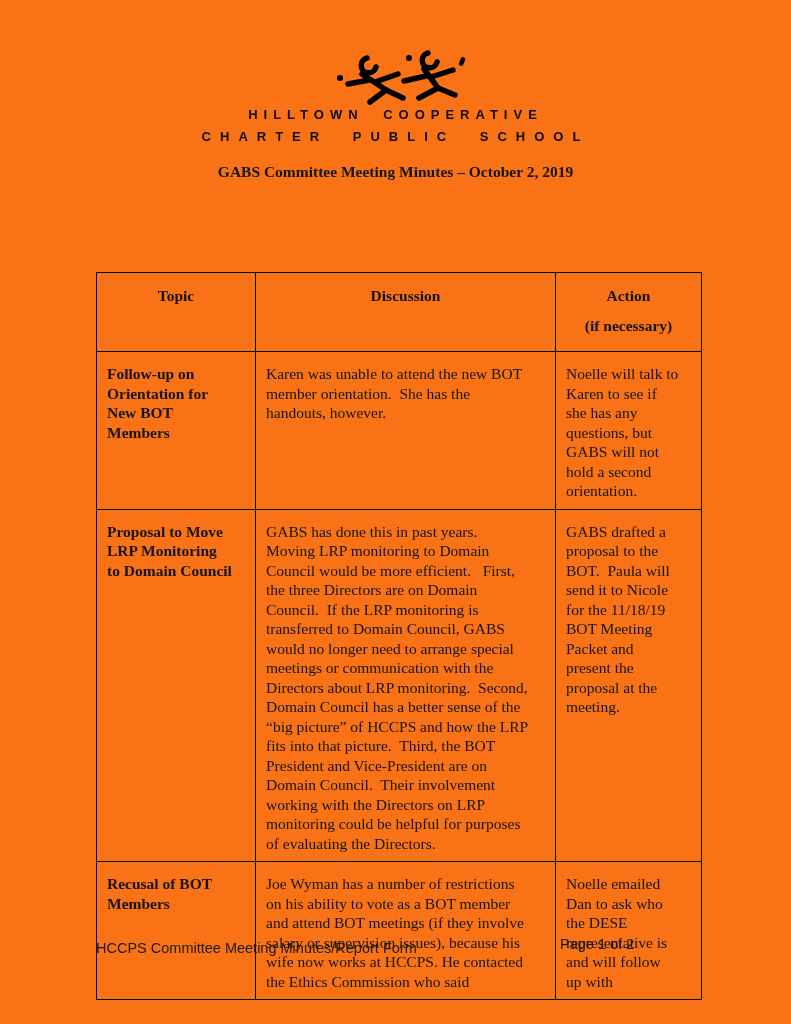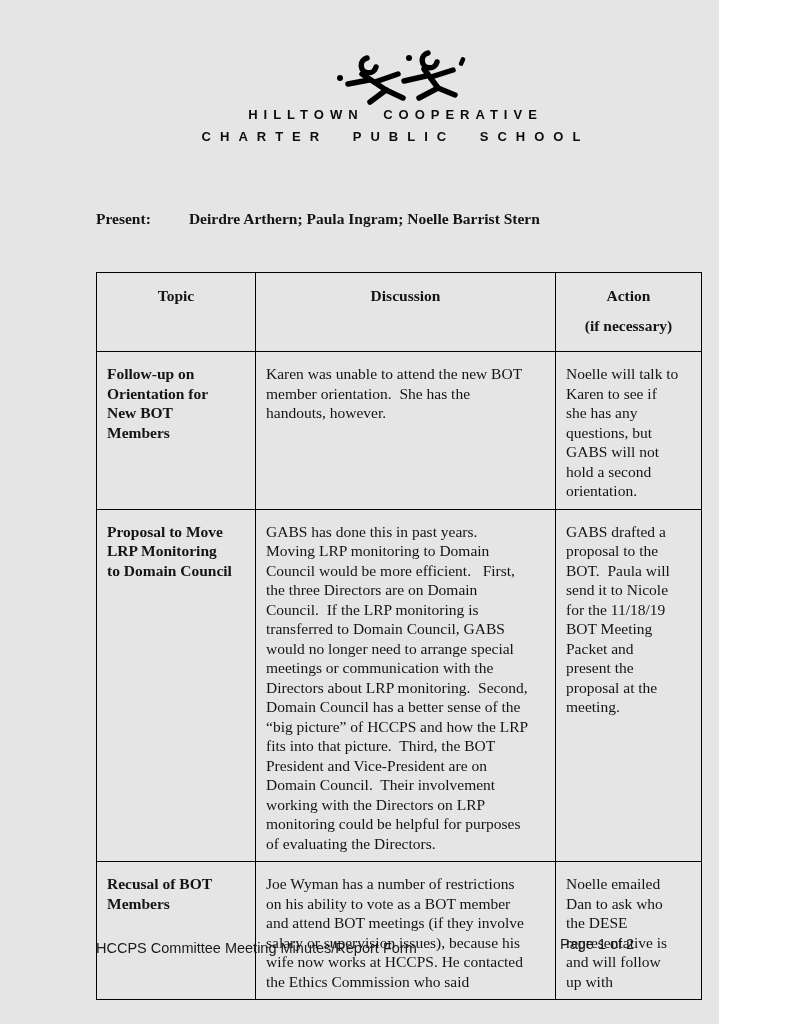--- a/index.html
+++ b/index.html
@@ -2,23 +2,23 @@
 <html><head>
 <meta charset="utf-8">
 <style>
   html, body {
     margin: 0;
     padding: 0;
     background: #ffffff;
   }
   .page {
     position: relative;
-    width: 719px;
+    width: 791px;
     height: 1024px;
-    background: #e5e5e5;
+    background: #f97316;
     color: #141414;
     font-family: "Liberation Serif", serif;
     overflow: hidden;
   }
 
   
   .logo-block {
     position: absolute;
     top: 50px;
     left: 0;
@@ -154,26 +154,23 @@
       <g fill="#000" stroke="none">
         <circle cx="28" cy="28" r="3"></circle>
         <circle cx="97" cy="8" r="3"></circle>
         <rect x="148" y="7" width="4.5" height="9" rx="2" transform="rotate(24 150 11)"></rect>
       </g>
     </svg>
     <div class="logo-line logo-line1">HILLTOWN COOPERATIVE</div>
     <div class="logo-line logo-line2">CHARTER PUBLIC SCHOOL</div>
   </div>
 
+  <h1 class="doc-title">GABS Committee Meeting Minutes – October 2, 2019</h1>
 
   <div class="attendance">
-    <div class="att-row">
-      <span class="att-label">Present:</span>
-      <span class="att-value">Deirdre Arthern; Paula Ingram; Noelle Barrist Stern</span>
-    </div>
   </div>
 
   <table class="minutes">
     <colgroup>
       <col class="col-topic">
       <col class="col-discussion">
       <col class="col-action">
     </colgroup>
     <thead>
       <tr>

